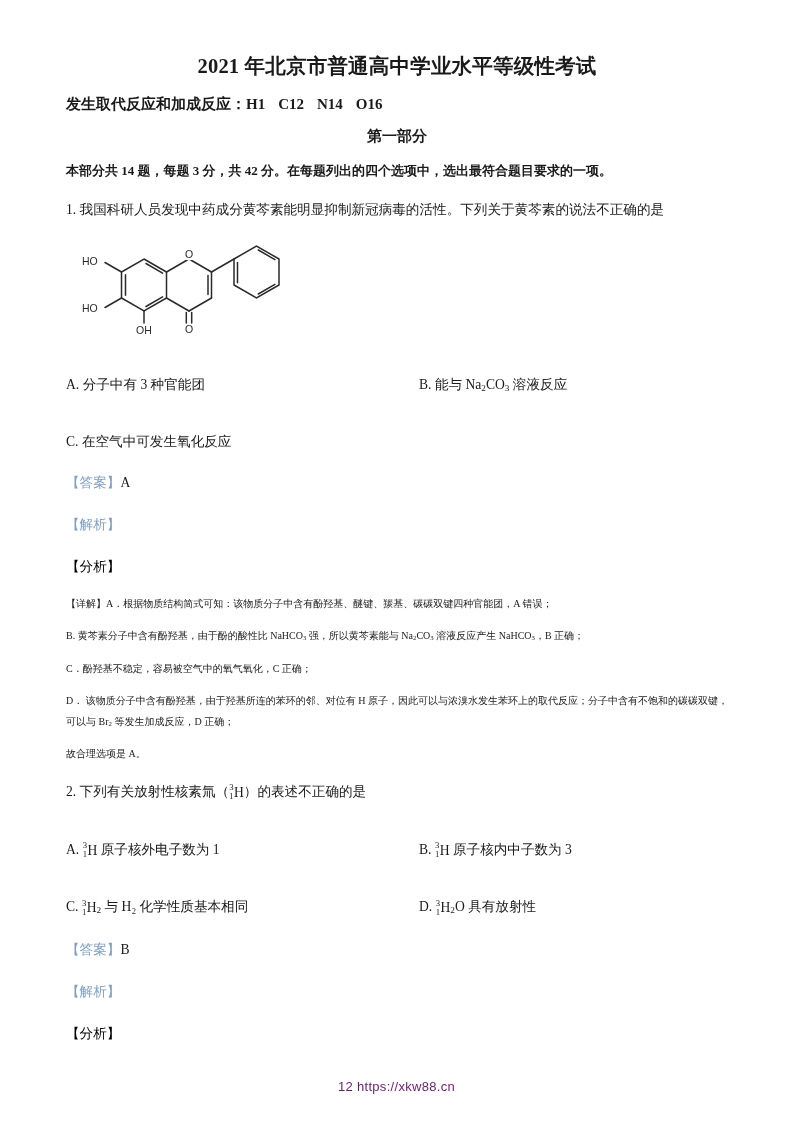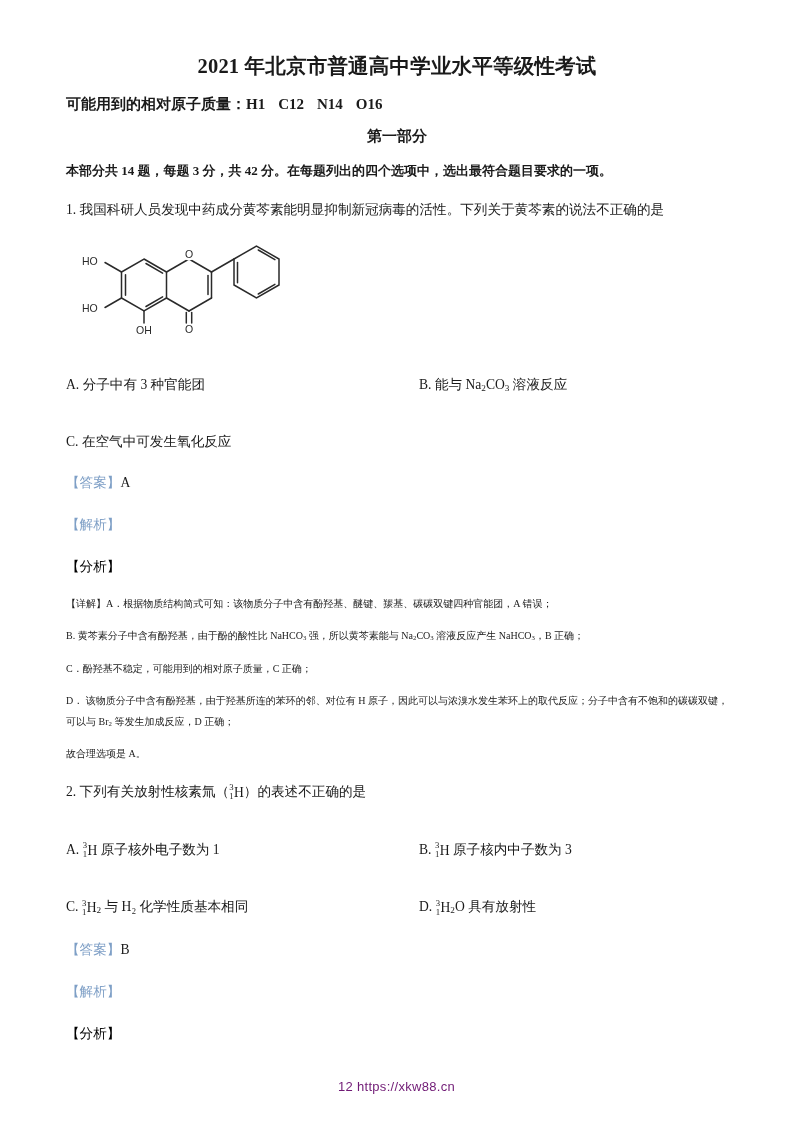--- a/index.html
+++ b/index.html
@@ -143,21 +143,21 @@
 </style>
 </head>
 <body>
 
 <div class="page">
   <div class="content">
 
     <div class="doc-title">2021 年北京市普通高中学业水平等级性考试</div>
 
     <div class="atomic-mass">
-      <span>可能用到的相对原子质量：</span><span>H1</span><span class="sp"></span><span>C12</span><span class="sp"></span><span>N14</span><span class="sp"></span><span>O16</span>
+      <span>发生取代反应和加成反应：</span><span>H1</span><span class="sp"></span><span>C12</span><span class="sp"></span><span>N14</span><span class="sp"></span><span>O16</span>
     </div>
 
     <div class="part-title">第一部分</div>
 
     <div class="instruction">本部分共 14 题，每题 3 分，共 42 分。在每题列出的四个选项中，选出最符合题目要求的一项。</div>
 
     <div class="q-stem">
       <span>1.</span>
       <span>我国科研人员发现中药成分黄芩素能明显抑制新冠病毒的活性。下列关于黄芩素的说法不正确的是</span>
     </div>
@@ -236,21 +236,21 @@
 
     <div class="expl first">
       <span>【详解】A．</span><span>根据物质结构简式可知：该物质分子中含有酚羟基、醚键、羰基、碳碳双键四种官能团，A 错误；</span>
     </div>
 
     <div class="expl">
       <span>B.</span><span> 黄芩素分子中含有酚羟基，由于酚的酸性比 NaHCO</span><sub>3</sub><span> 强，所以黄芩素能与 Na</span><sub>2</sub><span>CO</span><sub>3</sub><span> 溶液反应产生 NaHCO</span><sub>3</sub><span>，B 正确；</span>
     </div>
 
     <div class="expl">
-      <span>C．</span><span>酚羟基不稳定，可能用到的相对原子质量，C 正确；</span>
+      <span>C．</span><span>酚羟基不稳定，容易被空气中的氧气氧化，C 正确；</span>
     </div>
 
     <div class="expl">
       <span>D．</span><span> 该物质分子中含有酚羟基，由于羟基所连的苯环的邻、对位有 H 原子，因此可以与浓溴水发生苯环上的取代反应；分子中含有不饱和的碳碳双键，可以与 Br</span><sub>2</sub><span> 等发生加成反应，D 正确；</span>
     </div>
 
     <div class="expl">故合理选项是 A。</div>
 
     <div class="q-stem">
       <span>2.</span>

